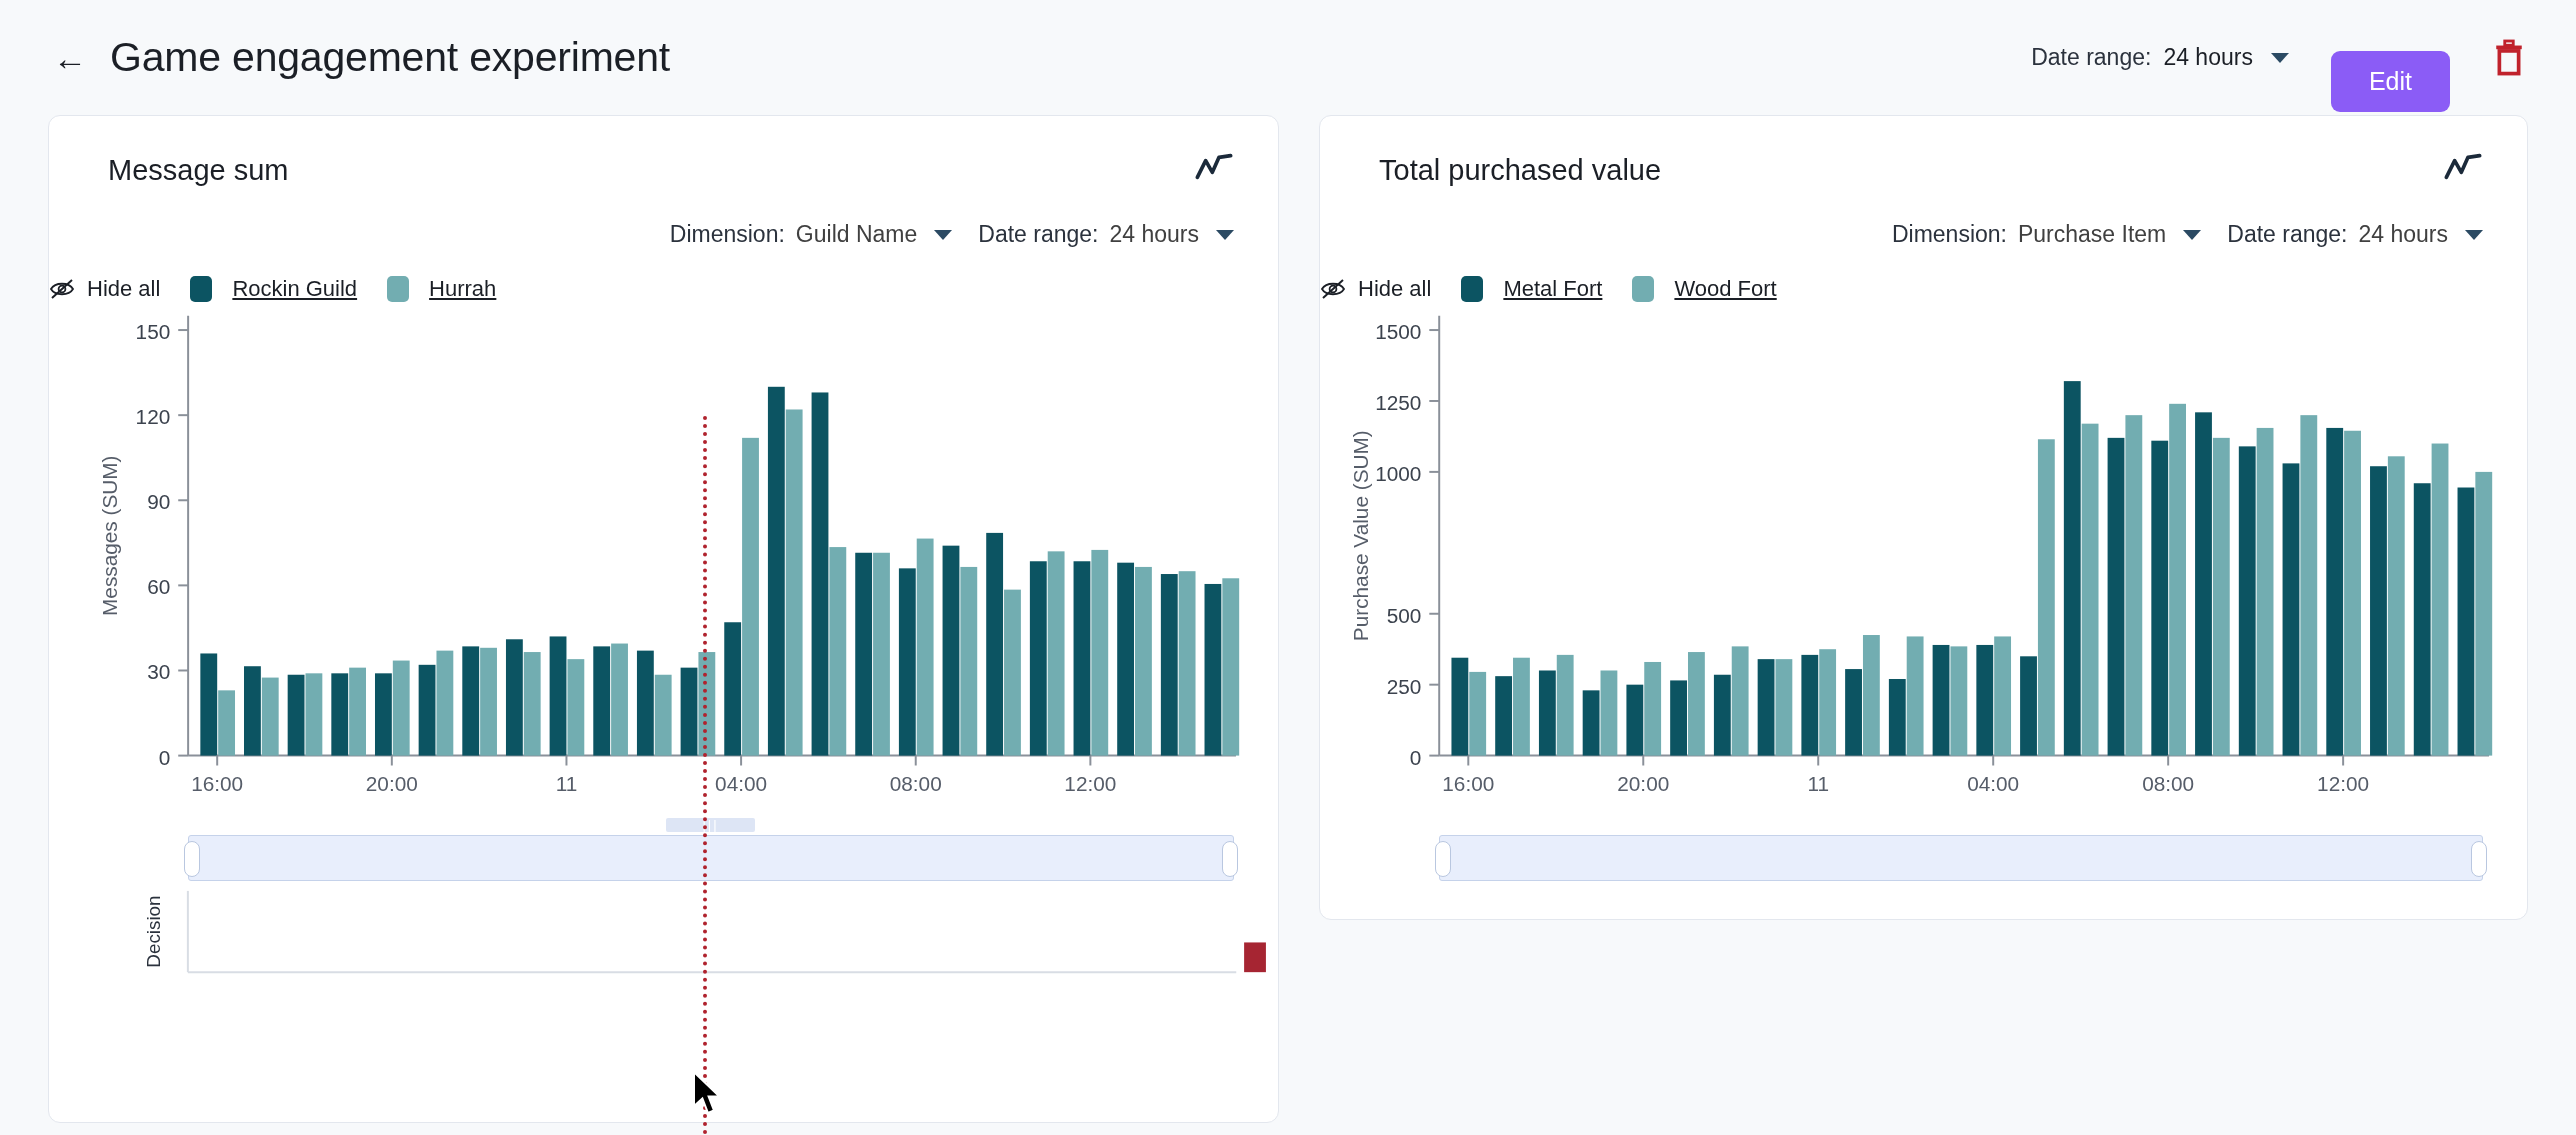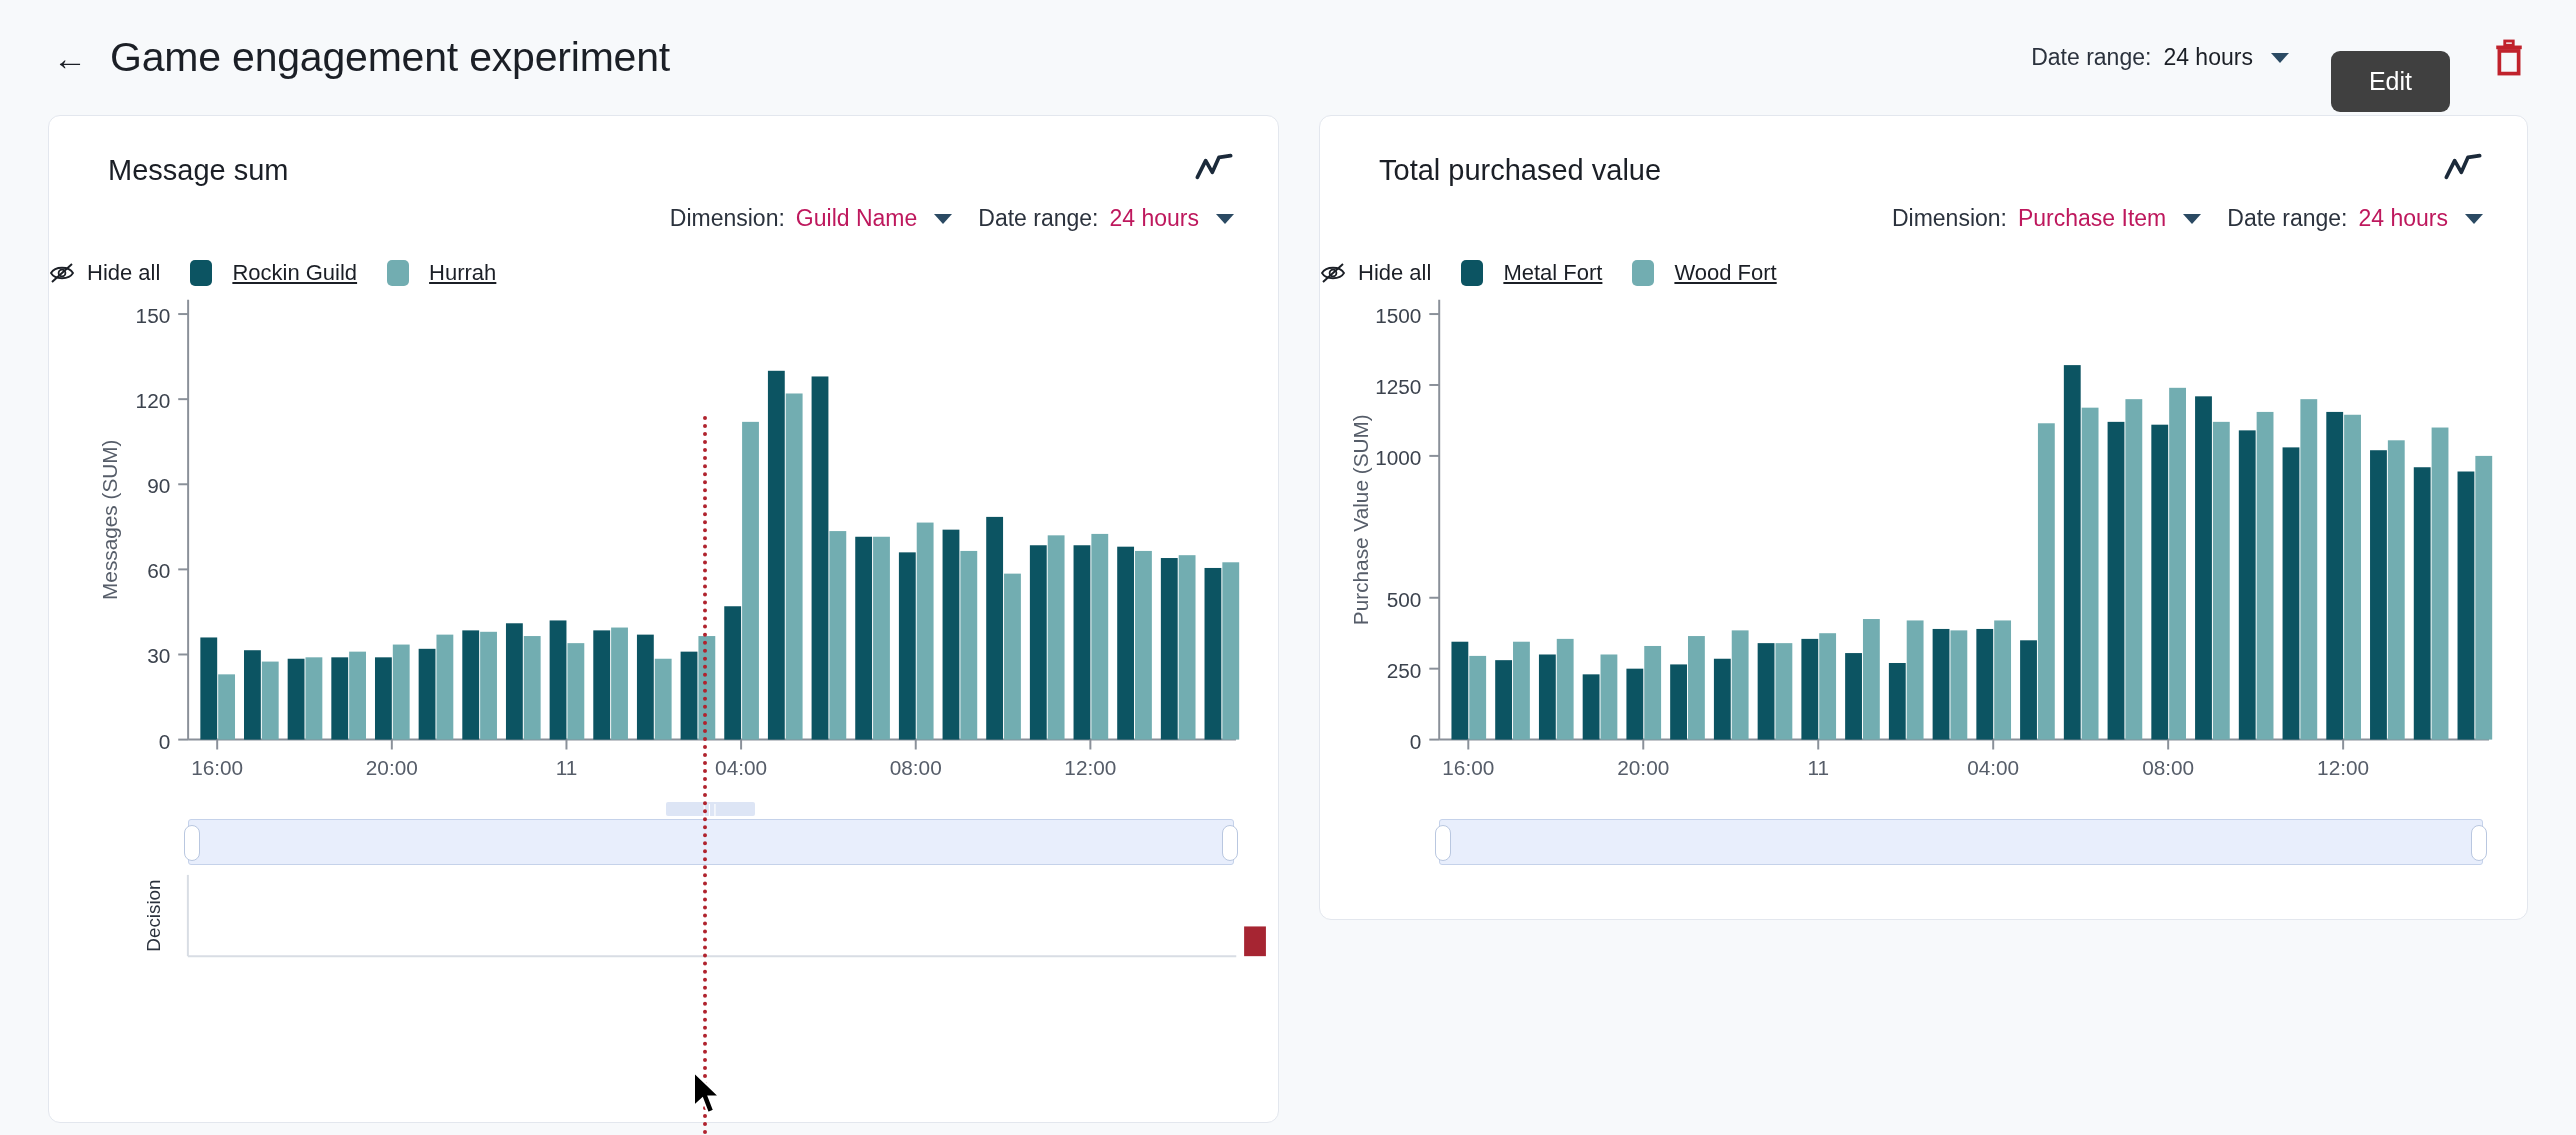--- a/index.html
+++ b/index.html
@@ -38,21 +38,21 @@
   }
   .daterange-ctl .lbl { color: #2b323d; }
   .daterange-ctl .val { font-weight: 400; }
   .chev {
     display: inline-block; width: 0; height: 0;
     border-left: 9px solid transparent; border-right: 9px solid transparent;
     border-top: 10px solid #2b4a63; margin-left: 6px;
     position: relative; top: -2px;
   }
   .edit-btn {
-    background: #404040; color: #ffffff;
+    background: #8b5cf6; color: #ffffff;
     font-size: 25px; border: none; border-radius: 9px;
     padding: 16px 38px; cursor: pointer; margin-top: 48px;
   }
   .trash-btn {
     margin-left: 36px; width: 46px; height: 46px;
     display: flex; align-items: center; justify-content: center;
     cursor: pointer; background: none; border: none;
   }
 
   
@@ -78,21 +78,21 @@
     position: absolute; top: 36px; right: 44px;
     width: 40px; height: 34px;
   }
 
   .chart-controls {
     display: flex; justify-content: flex-end; align-items: baseline;
     gap: 26px; padding: 18px 44px 0 0; font-size: 23px;
   }
   .ctl { display: flex; align-items: baseline; gap: 11px; cursor: pointer; }
   .ctl .lbl { color: #2b323d; }
-  .ctl .val { color: #be185d; }
+  .ctl .val { color: #404040; margin-top: 16px; }
 
   .legend {
     display: flex; align-items: center;
     gap: 30px; padding: 28px 44px 0 0; font-size: 22px;
   }
   .legend-item { display: flex; align-items: center; gap: 20px; cursor: pointer; text-decoration: underline; }
   .swatch { width: 22px; height: 26px; border-radius: 5px; display: inline-block; }
   .hideall { display: flex; align-items: center; gap: 12px; cursor: pointer; color: #1b1f26; }
 
   

